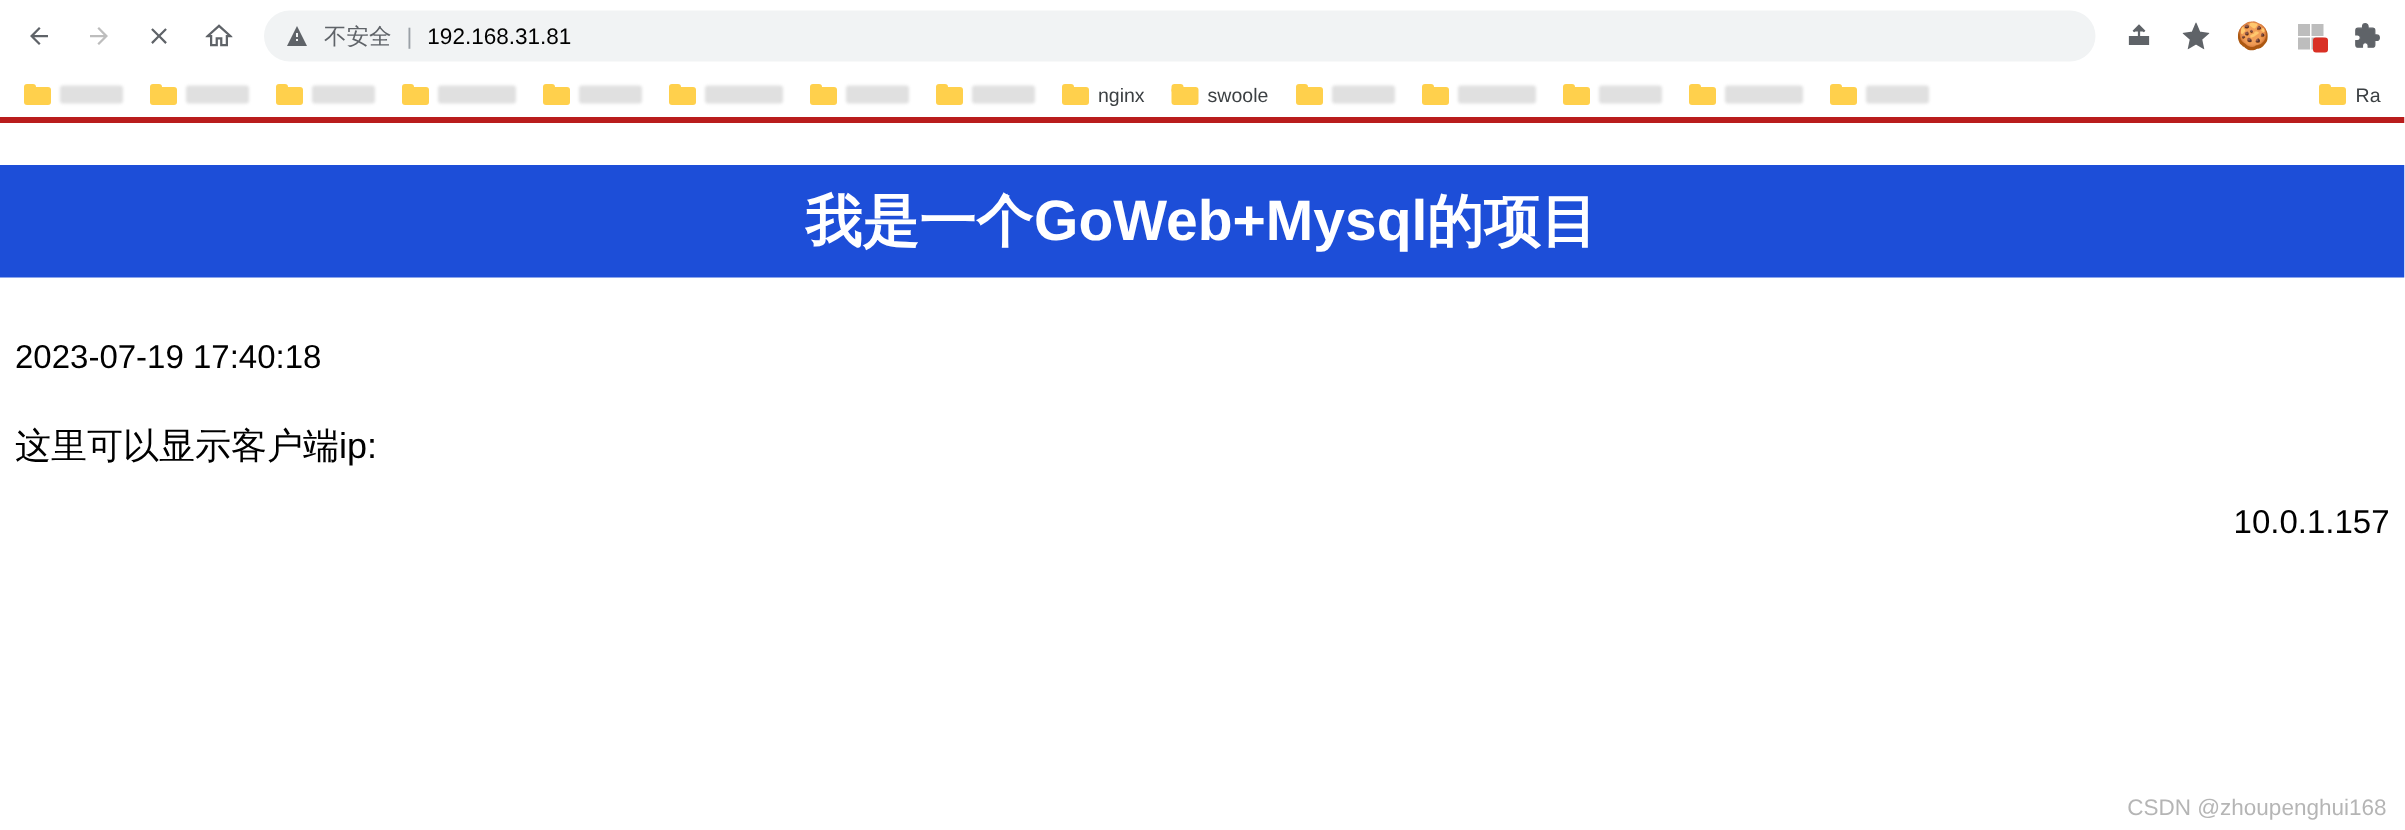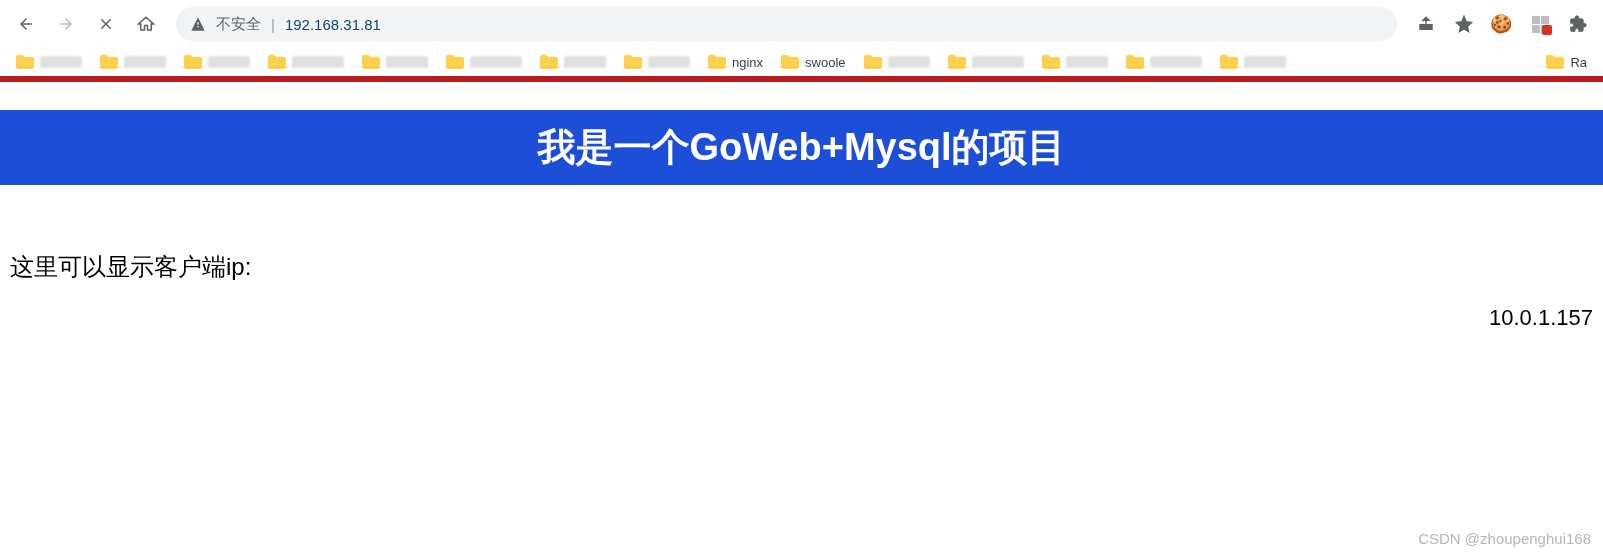--- a/index.html
+++ b/index.html
@@ -39,21 +39,21 @@
     padding: 15px 14px;
     margin: 0 8px;
     color: #202124;
     font-size: 15px;
     gap: 10px;
   }
   .not-secure-icon { color: #5f6368; display:flex; align-items:center;}
   .not-secure-icon svg{width:16px;height:16px;fill:currentColor;}
   .not-secure-text { color: #5f6368; }
   .addr-sep { color: #9aa0a6; }
-  .url-text { color: #0c4a6e; }
+  .url-text { color: #000000; }
   .toolbar-right {
     display: flex; align-items: center; gap: 4px;
   }
   .icon-btn {
     width: 34px; height: 34px;
     display: flex; align-items: center; justify-content: center;
     color: #5f6368;
     border-radius: 50%;
     cursor: pointer;
     flex-shrink: 0;
@@ -70,21 +70,21 @@
     width: 10px; height: 10px; background: #d93025; border-radius: 2px;
   }
   .puzzle svg { fill: #5f6368; }
 
   .bookmarks-bar {
     display: flex;
     align-items: center;
     height: 34px;
     padding: 0 10px;
     gap: 6px;
-    border-bottom: 6px solid #b91c1c;
+    border-bottom: 4px solid #b91c1c;
     overflow: hidden;
     white-space: nowrap;
   }
   .bookmark-item {
     display: flex; align-items: center; gap: 6px;
     padding: 2px 6px;
     font-size: 13px; color: #3c4043;
     cursor: pointer;
     flex-shrink: 0;
   }
@@ -270,18 +270,19 @@
     </div>
   <div class="bookmark-item bookmarks-end">
       <span class="folder-icon"></span>
       <span class="bookmark-label">Ra</span>
     </div>
 </div>
 
 <div class="page-content">
   <h1 class="page-header">我是一个GoWeb+Mysql的项目</h1>
   <div class="content-body">
+    <div class="line">2023-07-19 17:40:18</div>
     <div class="section-title">这里可以显示客户端ip:</div>
     <div class="ip-line">10.0.1.157</div>
   </div>
 </div>
 
 <div class="watermark">CSDN @zhoupenghui168</div>
 
 </body></html>

